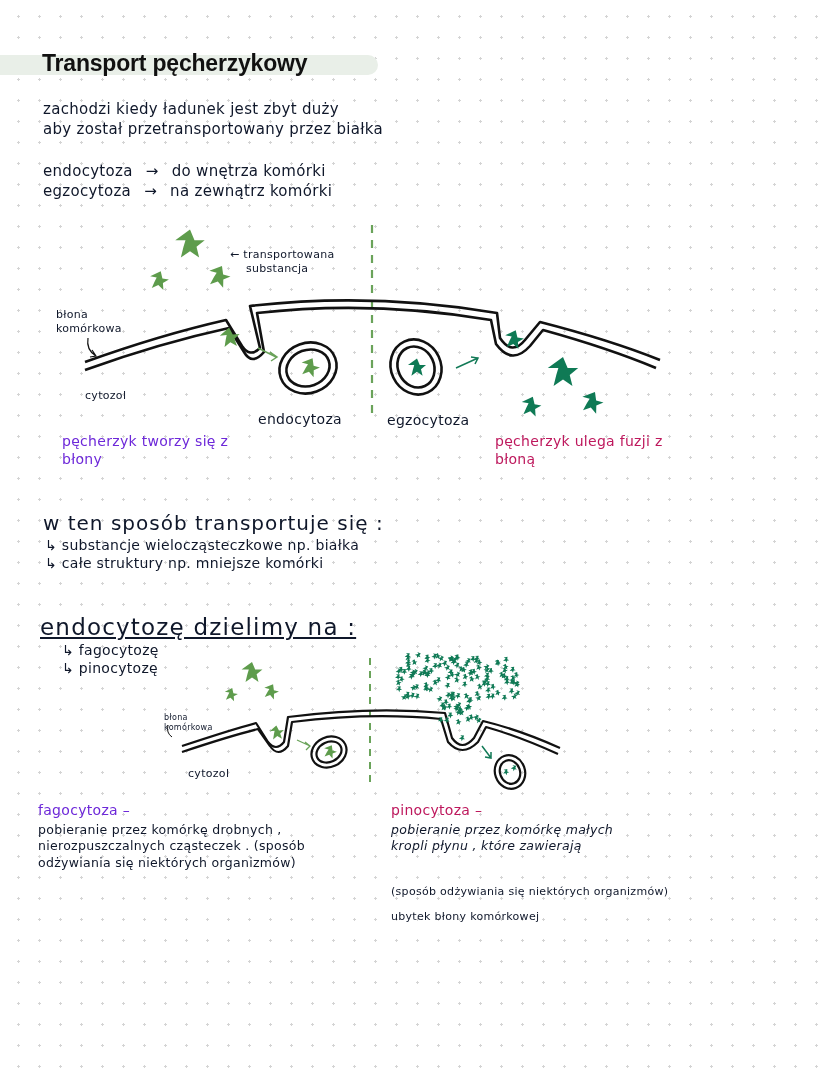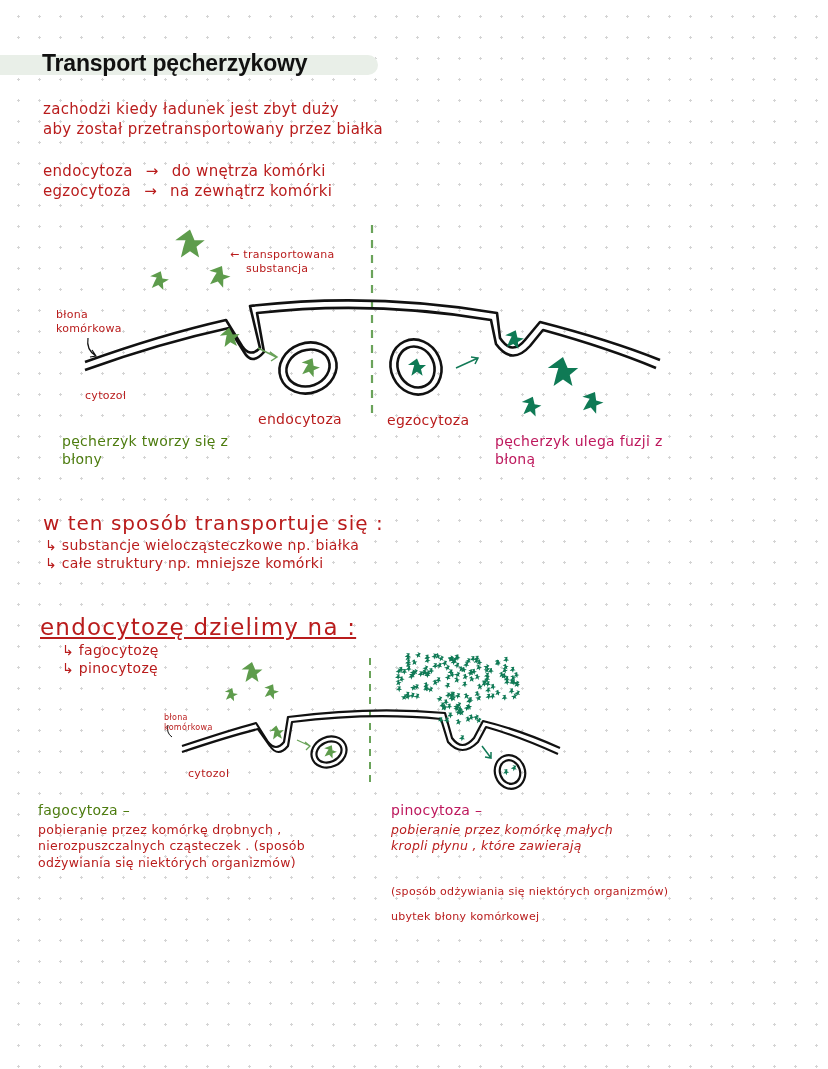--- a/index.html
+++ b/index.html
@@ -8,29 +8,29 @@
     background-color:#ffffff;
     background-image:radial-gradient(circle, #d4d4d4 1.1px, transparent 1.4px);
     background-size:21px 21px;
     background-position:8px 6px;
     font-family:"DejaVu Sans", sans-serif;
     color:#111;
   }
   .abs{position:absolute;}
   .title-band{position:absolute;left:0;top:55px;width:378px;height:20px;background:#e9efe8;border-radius:0 10px 10px 0;}
   .title{position:absolute;left:42px;top:50px;font-family:"Liberation Sans", sans-serif;font-weight:bold;font-size:23px;letter-spacing:-0.2px;color:#111;}
-  .hand{font-family:"DejaVu Sans", sans-serif;font-weight:normal;color:#b91c1c;white-space:nowrap;letter-spacing:0.3px;}
+  .hand{font-family:"DejaVu Sans", sans-serif;font-weight:normal;color:#0f172a;white-space:nowrap;letter-spacing:0.3px;}
   .t15{font-size:15px;}
   .t14{font-size:14px;}
   .t13{font-size:12.5px;}
   .t11{font-size:11px;}
   .t8{font-size:8px;}
   .t20{font-size:20px;letter-spacing:1px;}
   .t22{font-size:23px;letter-spacing:1.2px;}
-  .green-light{color:#4d7c0f;}
+  .green-light{color:#6d28d9;}
   .green-dark{color:#be185d;}
   .line{display:block;line-height:1.3;}
   svg{position:absolute;overflow:visible;}
 </style>
 </head>
 <body>
 
 <div class="title-band"></div>
 <div class="title">Transport pęcherzykowy</div>
 

